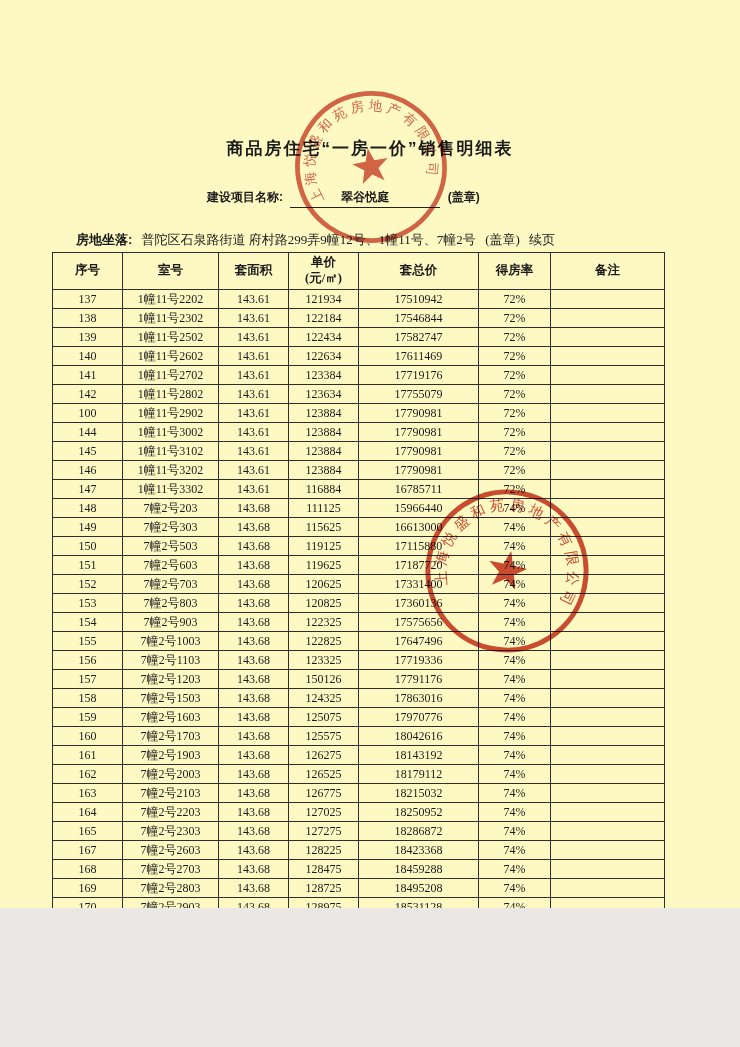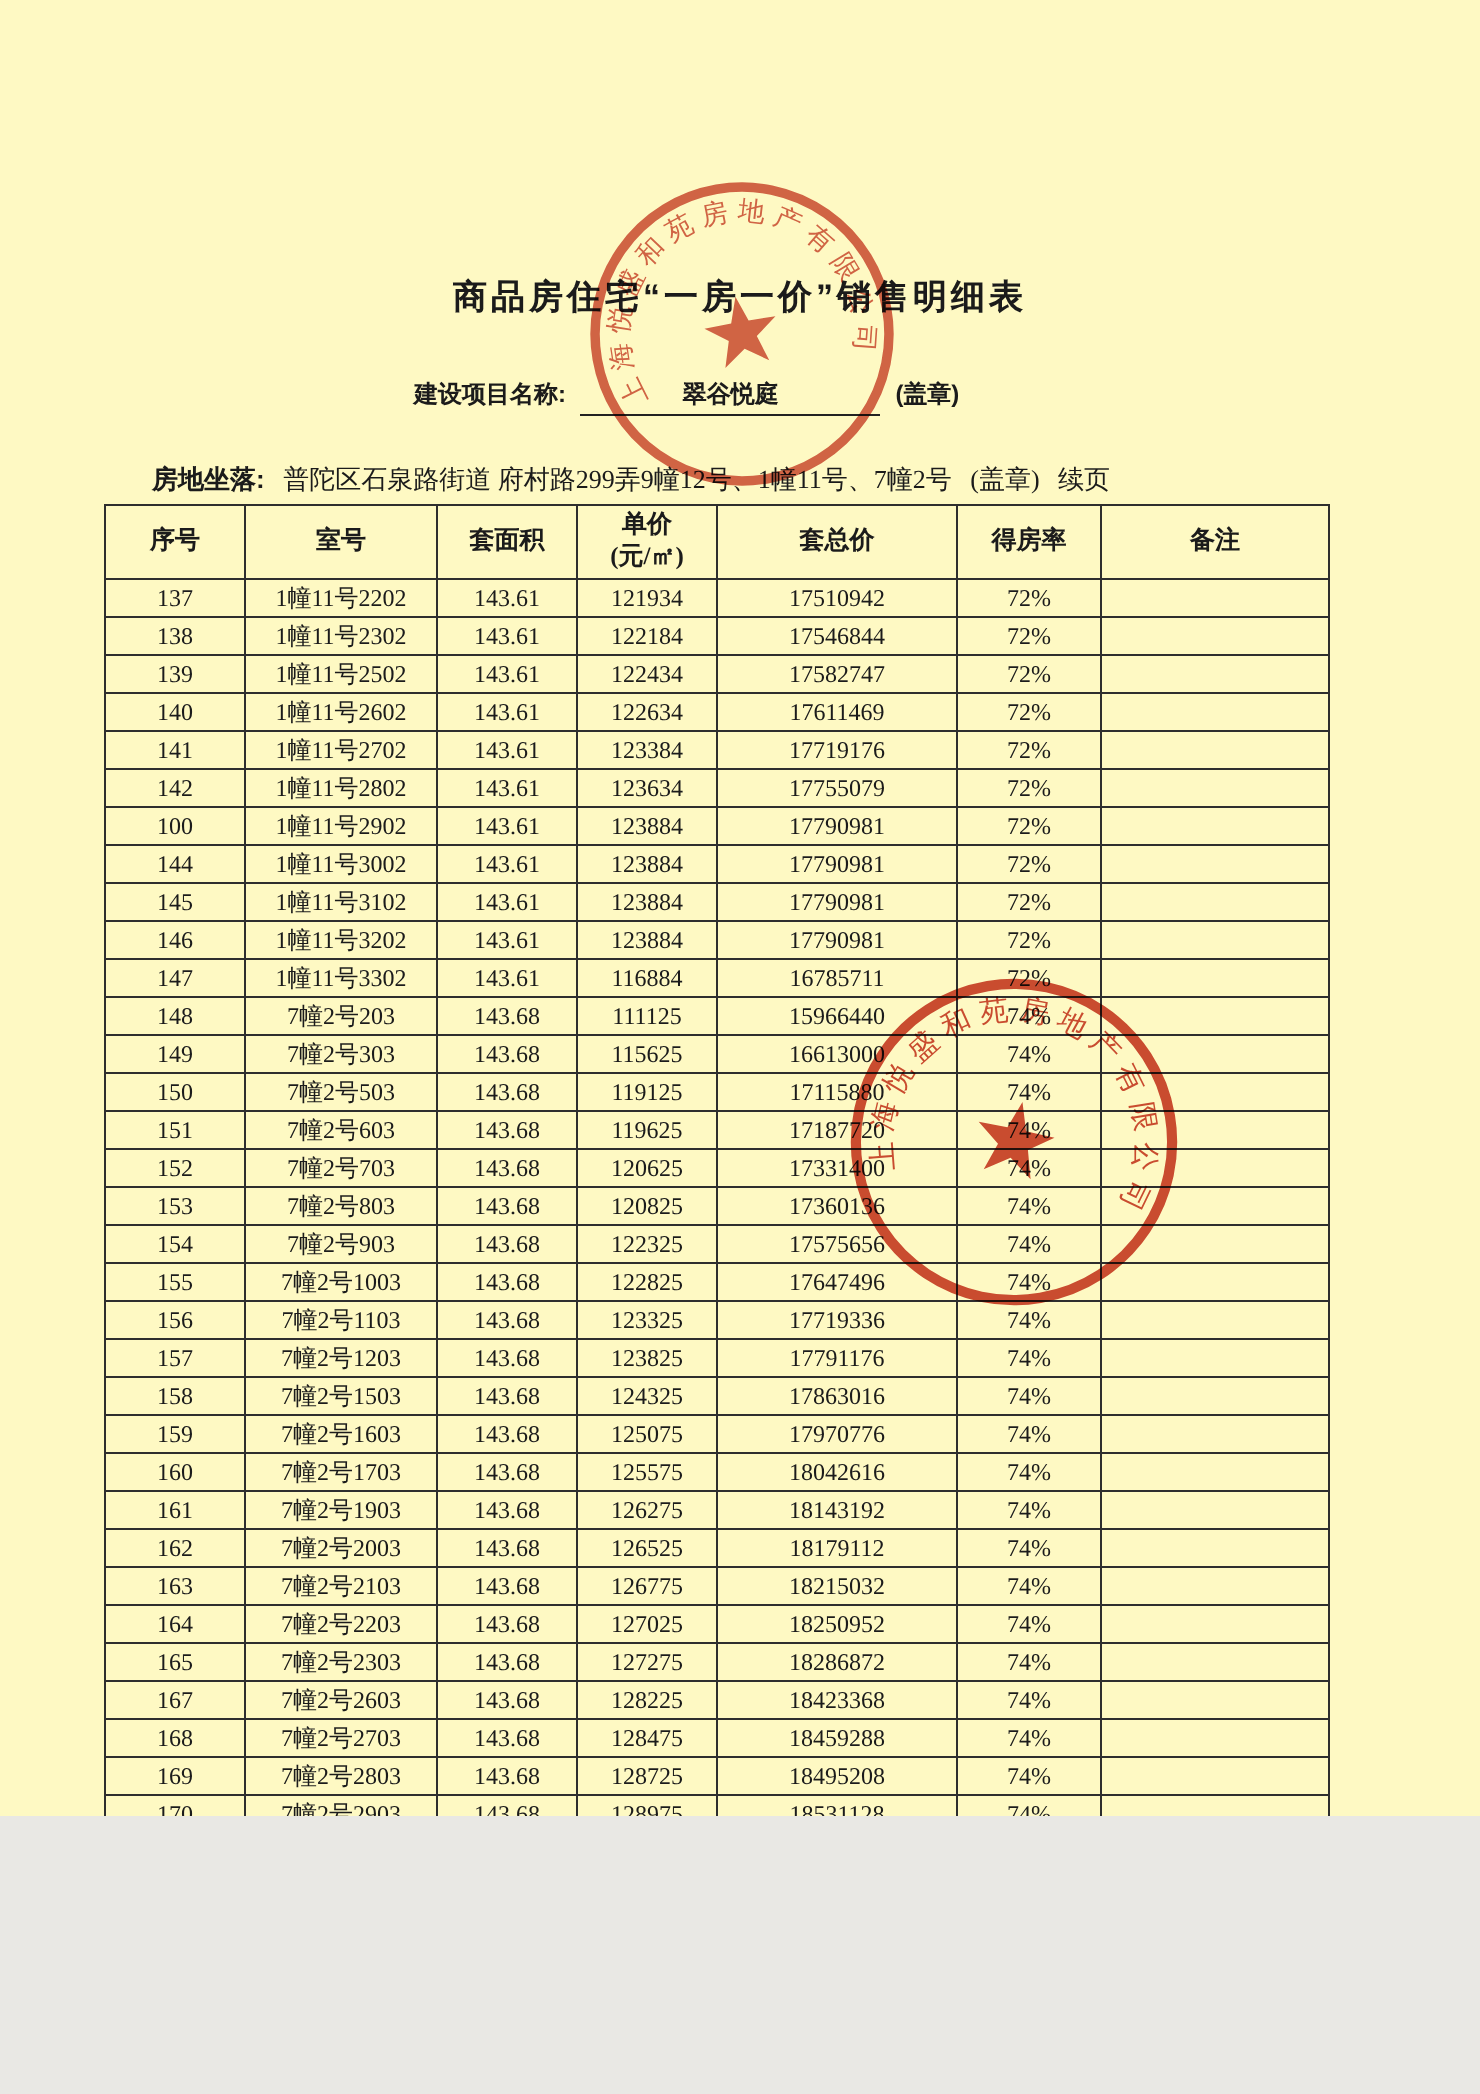--- a/index.html
+++ b/index.html
@@ -311,21 +311,21 @@
       <td>143.68</td>
       <td>123325</td>
       <td>17719336</td>
       <td>74%</td>
       <td></td>
     </tr>
         <tr>
       <td>157</td>
       <td>7幢2号1203</td>
       <td>143.68</td>
-      <td>123825</td>
+      <td>150126</td>
       <td>17791176</td>
       <td>74%</td>
       <td></td>
     </tr>
         <tr>
       <td>158</td>
       <td>7幢2号1503</td>
       <td>143.68</td>
       <td>124325</td>
       <td>17863016</td>

